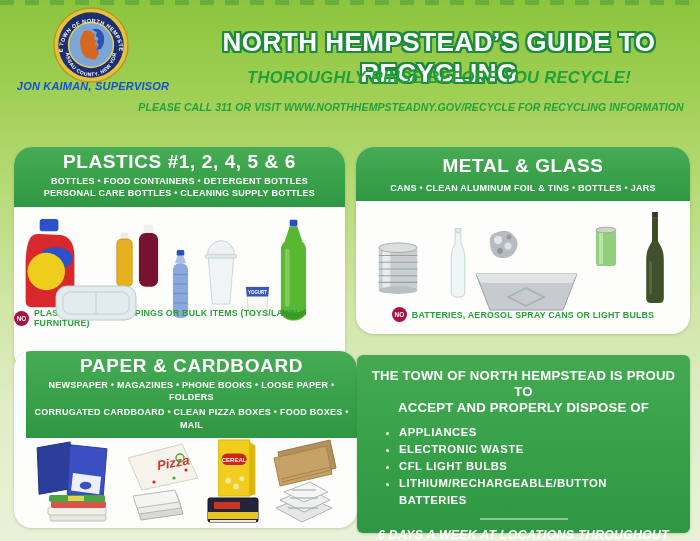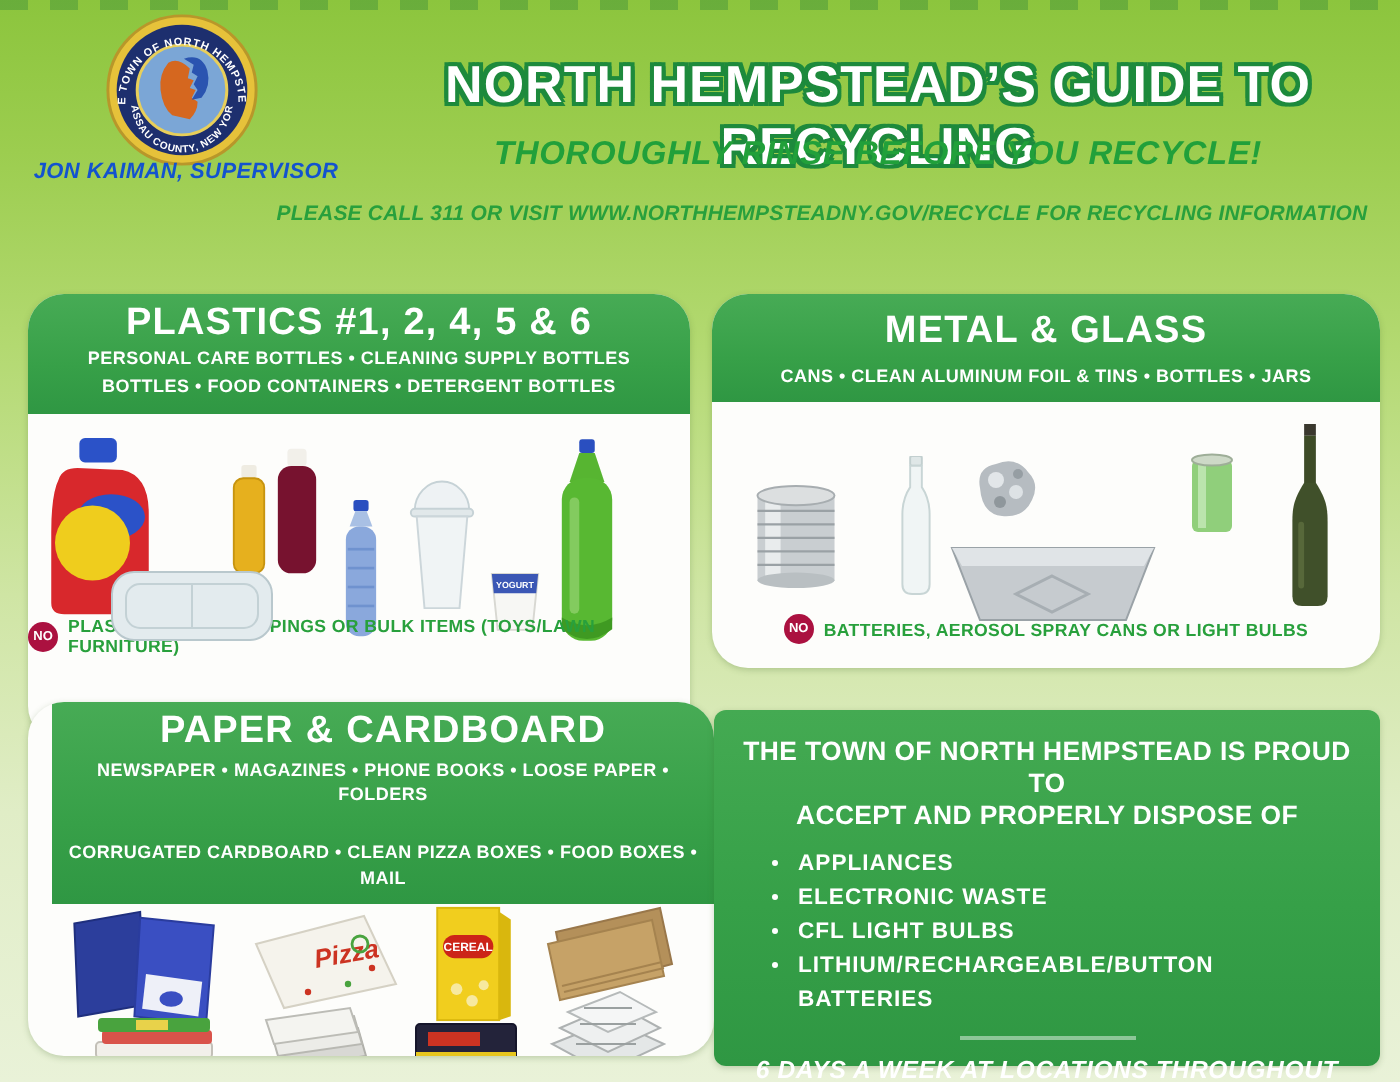--- a/index.html
+++ b/index.html
@@ -74,22 +74,22 @@
     </text>
   </svg>
   <div class="supervisor">JON KAIMAN, SUPERVISOR</div>
   <div class="title">NORTH HEMPSTEAD’S  GUIDE TO RECYCLING</div>
   <div class="subtitle">THOROUGHLY  RINSE BEFORE YOU RECYCLE!</div>
   <div class="infoline">PLEASE CALL 311 OR VISIT WWW.NORTHHEMPSTEADNY.GOV/RECYCLE FOR RECYCLING INFORMATION</div>
 
   <div class="panel panel-plastics">
     <div class="panel-head">
       <div class="panel-title">PLASTICS #1, 2, 4, 5 &amp; 6</div>
+      <div class="panel-items">BOTTLES  •  FOOD CONTAINERS  •  DETERGENT BOTTLES</div>
       <div class="panel-items" style="margin-top:0;">PERSONAL CARE BOTTLES  •  CLEANING SUPPLY BOTTLES</div>
-      <div class="panel-items">BOTTLES  •  FOOD CONTAINERS  •  DETERGENT BOTTLES</div>
     </div>
     <div class="panel-body" style="height:125px;">
       <svg class="prod" style="left:6px;bottom:22px;" width="60" height="92" viewBox="0 0 64 96">
         <rect x="21" y="0" width="20" height="13" rx="3" fill="#2b52c8"></rect>
         <path d="M10,22 Q6,30 6,50 L6,88 Q6,94 13,94 L51,94 Q58,94 58,86 L58,40 Q58,20 44,17 L20,16 Q12,16 10,22 Z" fill="#d8282c"></path>
         <ellipse cx="38" cy="42" rx="18" ry="12" fill="#2b52c8"></ellipse>
         <circle cx="28" cy="56" r="20" fill="#efcd1d"></circle>
       </svg>
       <svg class="prod" style="left:40px;bottom:10px;z-index:2;" width="84" height="40" viewBox="0 0 84 40">
         <rect x="2" y="4" width="80" height="34" rx="11" fill="#e3ebee" stroke="#b9c8cd"></rect>
@@ -189,21 +189,21 @@
         <span class="no-badge">NO</span>
         <span class="no-text">BATTERIES, AEROSOL SPRAY CANS OR LIGHT BULBS</span>
       </div>
     </div>
   </div>
 
   <div class="panel panel-paper">
     <div class="panel-head">
       <div class="panel-title">PAPER &amp; CARDBOARD</div>
       <div class="panel-items">NEWSPAPER • MAGAZINES • PHONE BOOKS • LOOSE PAPER • FOLDERS</div>
-      <div class="panel-items" style="margin-top:16px;">CORRUGATED CARDBOARD • CLEAN PIZZA BOXES • FOOD BOXES • MAIL</div>
+      <div class="panel-items" style="margin-top:2px;">CORRUGATED CARDBOARD • CLEAN PIZZA BOXES • FOOD BOXES • MAIL</div>
     </div>
     <div class="panel-body" style="height:115px;">
       <svg class="prod" style="left:8px;top:2px;" width="78" height="62" viewBox="0 0 78 64">
         <path d="M2,8 L36,2 L38,50 L4,56 Z" fill="#2c3e9c" stroke="#1f2f7e"></path>
         <path d="M36,5 L74,9 L70,60 L33,56 Z" fill="#3a4fc2" stroke="#2a3c9e"></path>
         <path d="M39,34 L68,38 L66,56 L37,52 Z" fill="#eef0f8"></path>
         <ellipse cx="52" cy="47" rx="6" ry="4" fill="#3a4fc2"></ellipse>
       </svg>
       <svg class="prod" style="left:20px;top:56px;" width="64" height="30" viewBox="0 0 64 30">
         <rect x="4" y="20" width="56" height="7" rx="2" fill="#e8e6e0" stroke="#c3c0b8"></rect>

